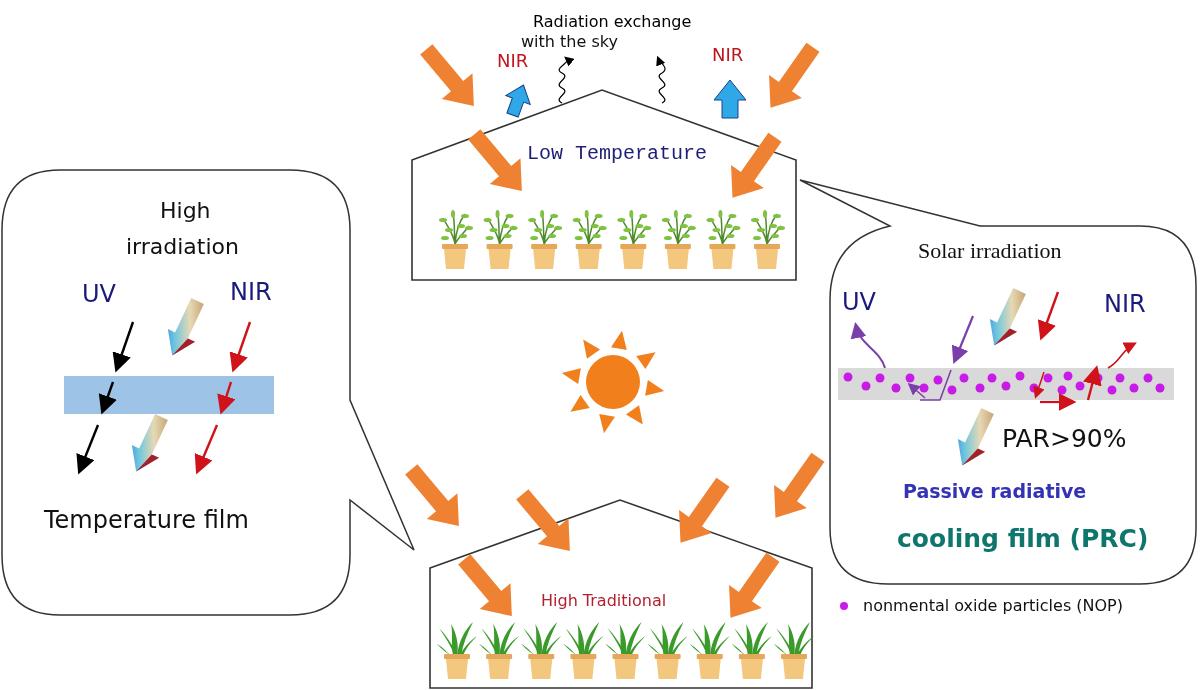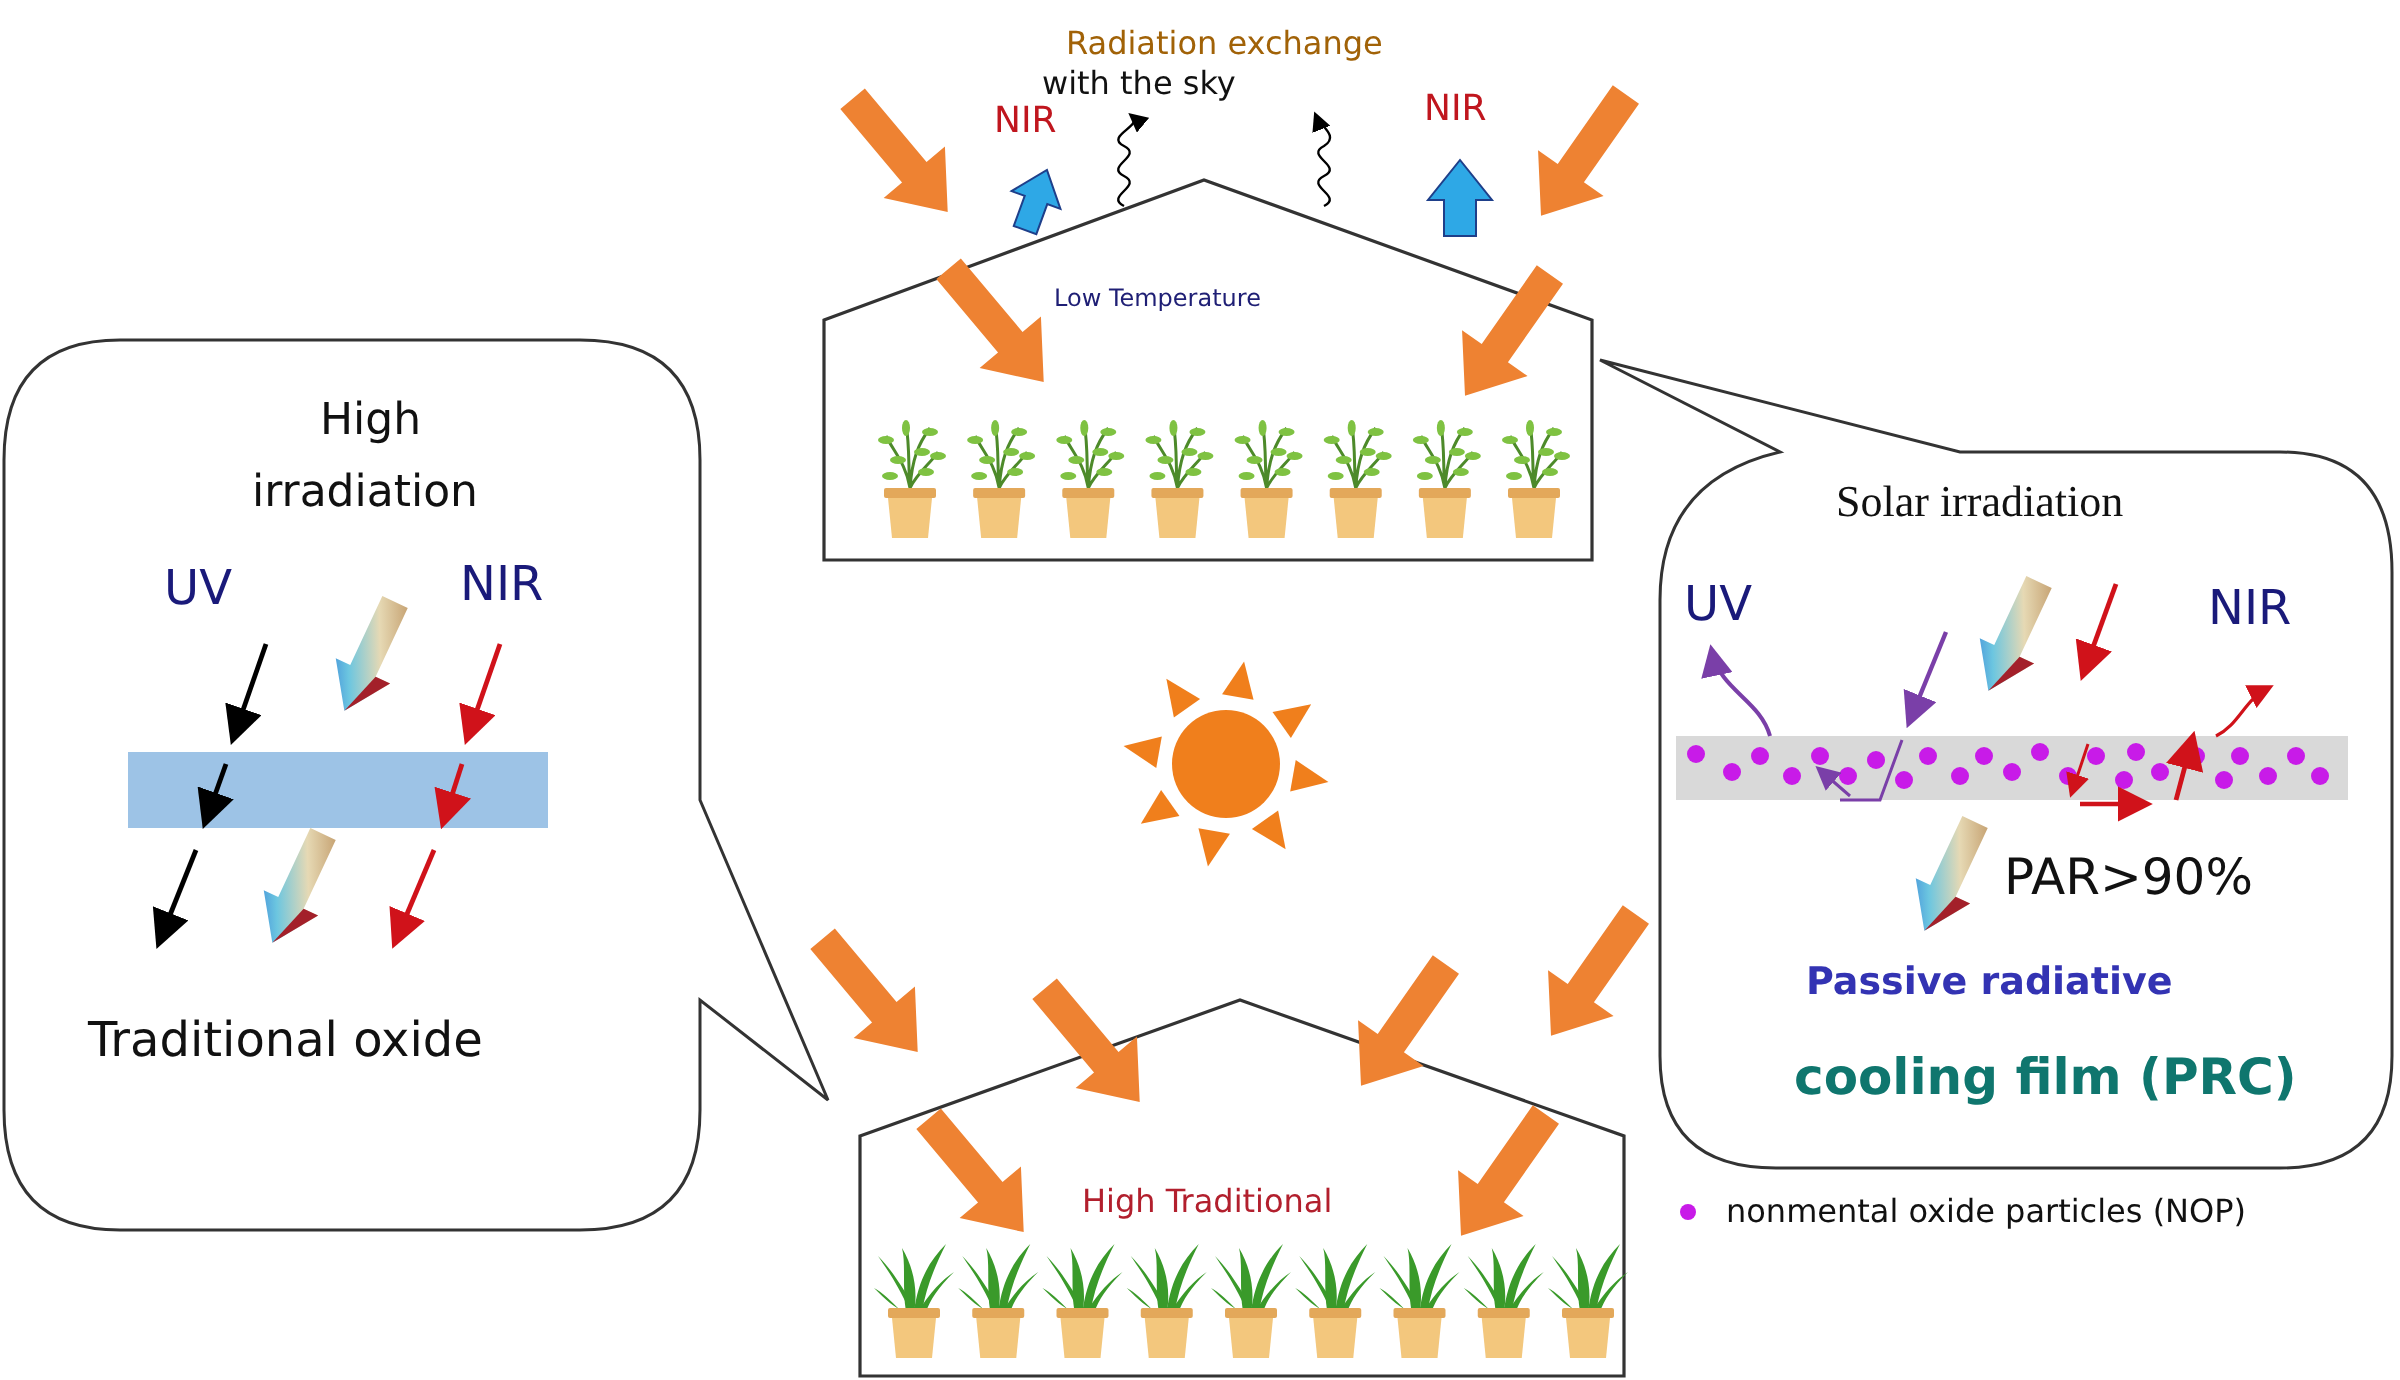--- a/index.html
+++ b/index.html
@@ -171,31 +171,31 @@
         <use href="#plantB" transform="translate(667.625,662)"></use>
         <use href="#plantB" transform="translate(709.75,662)"></use>
         <use href="#plantB" transform="translate(751.875,662)"></use>
         <use href="#plantB" transform="translate(794,662)"></use>
       </g>
   </g>
 
   <circle cx="844" cy="606" r="4" fill="#c81be8"></circle>
 </svg>
 
-<div class="lbl" style="left:533px;top:12px;font-size:16px;color:#a16207;">Radiation exchange</div>
+<div class="lbl" style="left:533px;top:12px;font-size:16px;color:#000000;">Radiation exchange</div>
 <div class="lbl" style="left:521px;top:32px;font-size:16px;color:#111;">with the sky</div>
 <div class="lbl" style="left:497px;top:50px;font-size:18px;color:#c0161e;">NIR</div>
 <div class="lbl" style="left:712px;top:44px;font-size:18px;color:#c0161e;">NIR</div>
-<div class="lbl" style="left:527px;top:142px;font-size:12px;color:#1f1f75;">Low Temperature</div>
+<div class="lbl" style="left:527px;top:142px;font-size:20px;color:#1f1f75;font-family:Liberation Mono, monospace;">Low Temperature</div>
 
 <div class="lbl" style="left:160px;top:198px;font-size:22px;color:#111;">High</div>
 <div class="lbl" style="left:126px;top:234px;font-size:22px;color:#111;">irradiation</div>
 <div class="lbl" style="left:82px;top:280px;font-size:24px;color:#1a1a7a;">UV</div>
 <div class="lbl" style="left:230px;top:278px;font-size:24px;color:#1a1a7a;">NIR</div>
-<div class="lbl" style="left:44px;top:506px;font-size:24px;color:#111;">Traditional oxide</div>
+<div class="lbl" style="left:44px;top:506px;font-size:24px;color:#111;">Temperature film</div>
 
 <div class="lbl" style="left:918px;top:238px;font-size:22px;color:#111;font-family:Liberation Serif, serif;">Solar irradiation</div>
 <div class="lbl" style="left:842px;top:288px;font-size:24px;color:#1a1a7a;">UV</div>
 <div class="lbl" style="left:1104px;top:290px;font-size:24px;color:#1a1a7a;">NIR</div>
 <div class="lbl" style="left:1002px;top:424px;font-size:25px;color:#111;">PAR&gt;90%</div>
 <div class="lbl" style="left:903px;top:480px;font-size:19px;font-weight:bold;color:#3333b3;">Passive radiative</div>
 <div class="lbl" style="left:897px;top:524px;font-size:25px;font-weight:bold;color:#0f766e;">cooling film (PRC)</div>
 
 <div class="lbl" style="left:541px;top:591px;font-size:16px;color:#b21f2d;">High Traditional</div>
 <div class="lbl" style="left:863px;top:596px;font-size:16px;color:#111;">nonmental oxide particles (NOP)</div>

